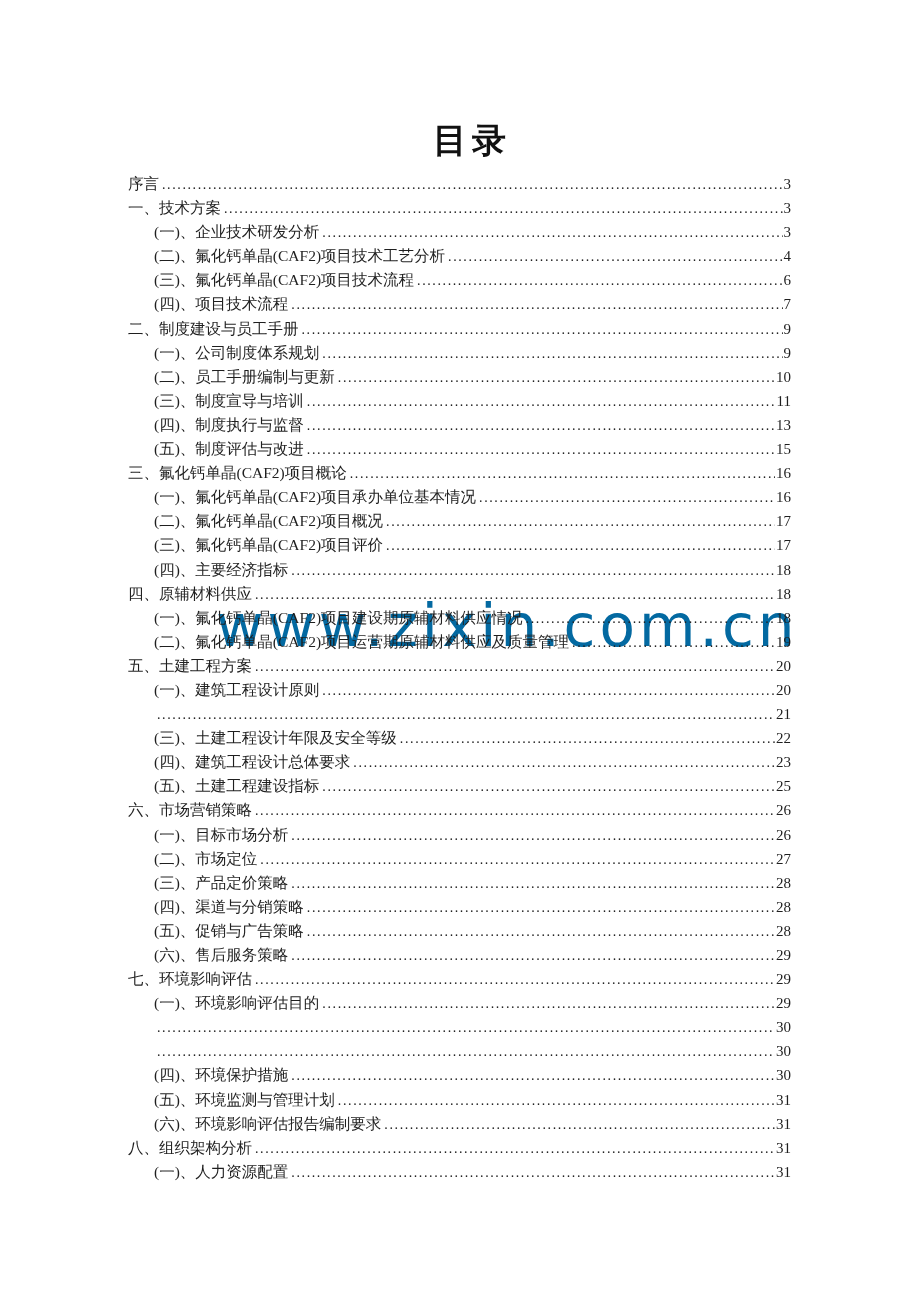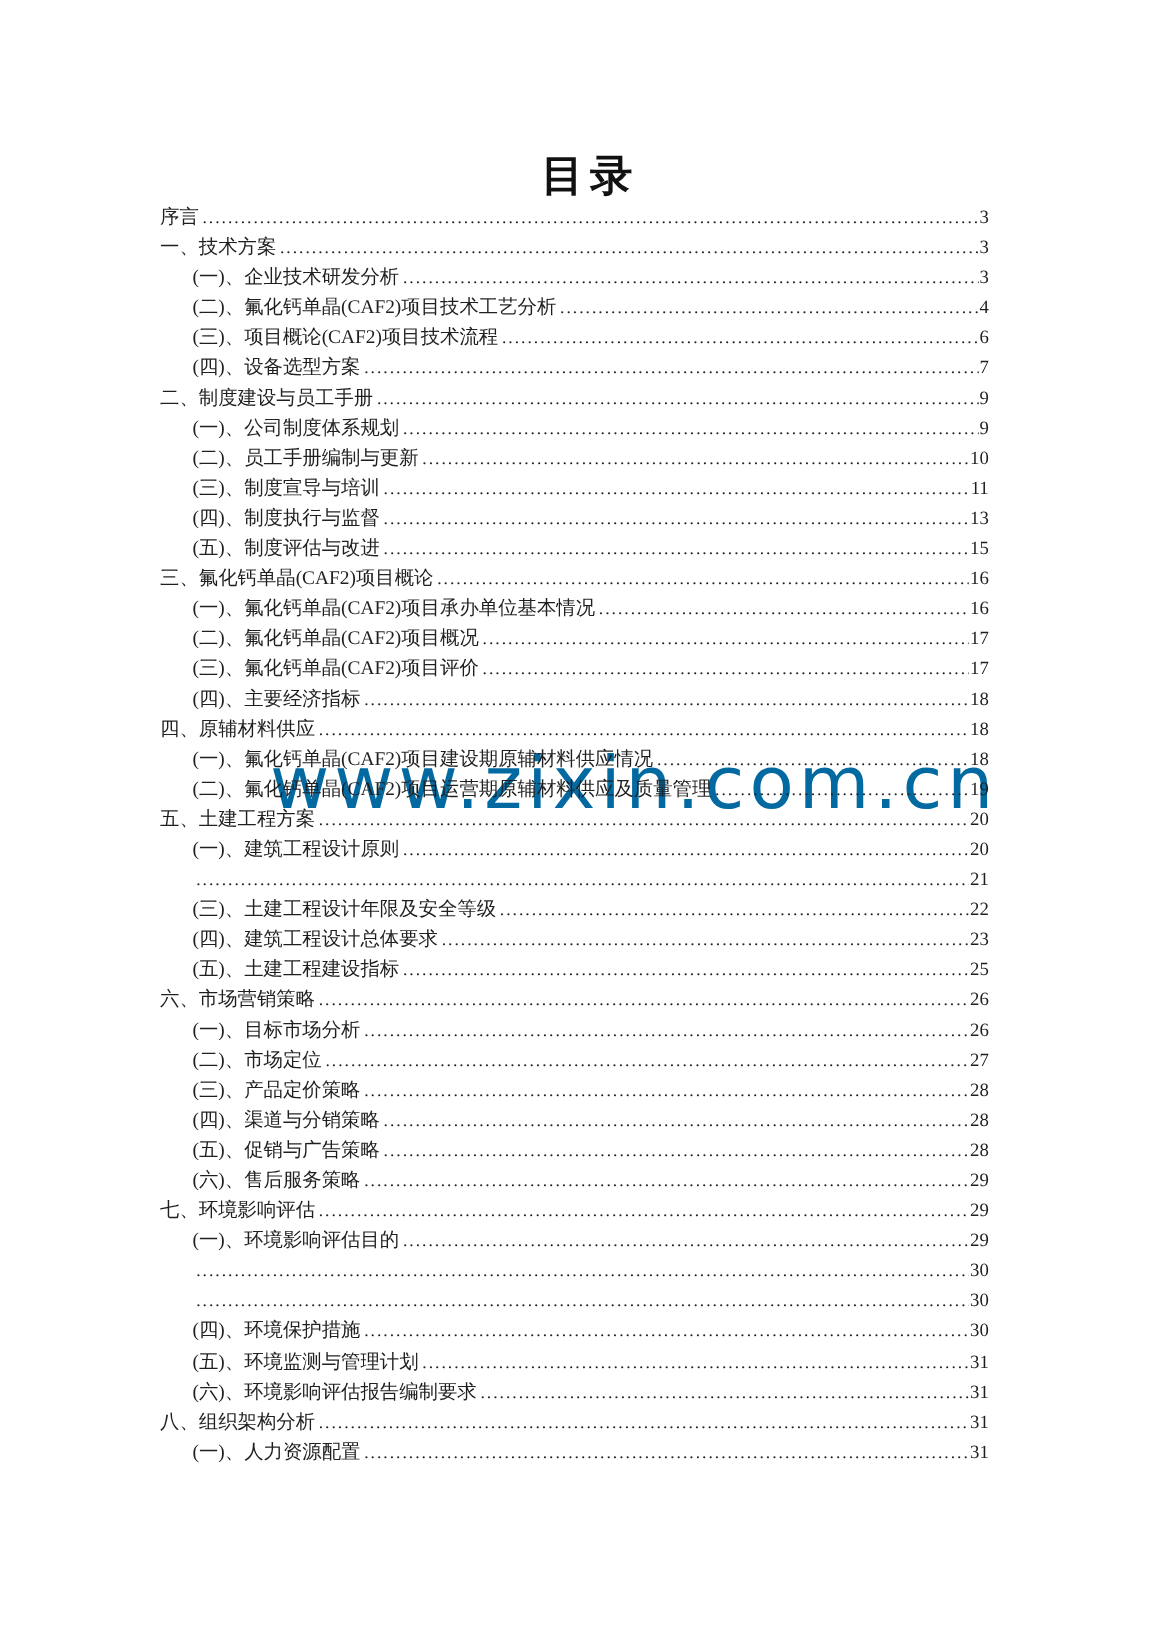--- a/index.html
+++ b/index.html
@@ -38,21 +38,21 @@
     z-index: 1;
     margin: 12px;
     text-align: center;
     font-size: 34px;
     font-weight: bold;
     letter-spacing: 5px;
     color: #111111;
   }
   .toc {
     position: absolute;
-    top: 162px;
+    top: 172px;
     left: 128px;
     width: 663px;
     z-index: 1;
   }
   .toc-row {
     display: flex;
     align-items: baseline;
     height: 24.1px;
     font-size: 15.5px;
     line-height: 24.1px;
@@ -108,26 +108,26 @@
       <span class="toc-text">(一)、企业技术研发分析</span>
       <span class="toc-dots"></span>
       <span class="toc-page">3</span>
     </div>
       <div class="toc-row lvl1">
       <span class="toc-text">(二)、氟化钙单晶(CAF2)项目技术工艺分析</span>
       <span class="toc-dots"></span>
       <span class="toc-page">4</span>
     </div>
       <div class="toc-row lvl1">
-      <span class="toc-text">(三)、项目概论(CAF2)项目技术流程</span>
+      <span class="toc-text">(三)、氟化钙单晶(CAF2)项目技术流程</span>
       <span class="toc-dots"></span>
       <span class="toc-page">6</span>
     </div>
       <div class="toc-row lvl1">
-      <span class="toc-text">(四)、设备选型方案</span>
+      <span class="toc-text">(四)、项目技术流程</span>
       <span class="toc-dots"></span>
       <span class="toc-page">7</span>
     </div>
       <div class="toc-row">
       <span class="toc-text">二、制度建设与员工手册</span>
       <span class="toc-dots"></span>
       <span class="toc-page">9</span>
     </div>
       <div class="toc-row lvl1">
       <span class="toc-text">(一)、公司制度体系规划</span>

